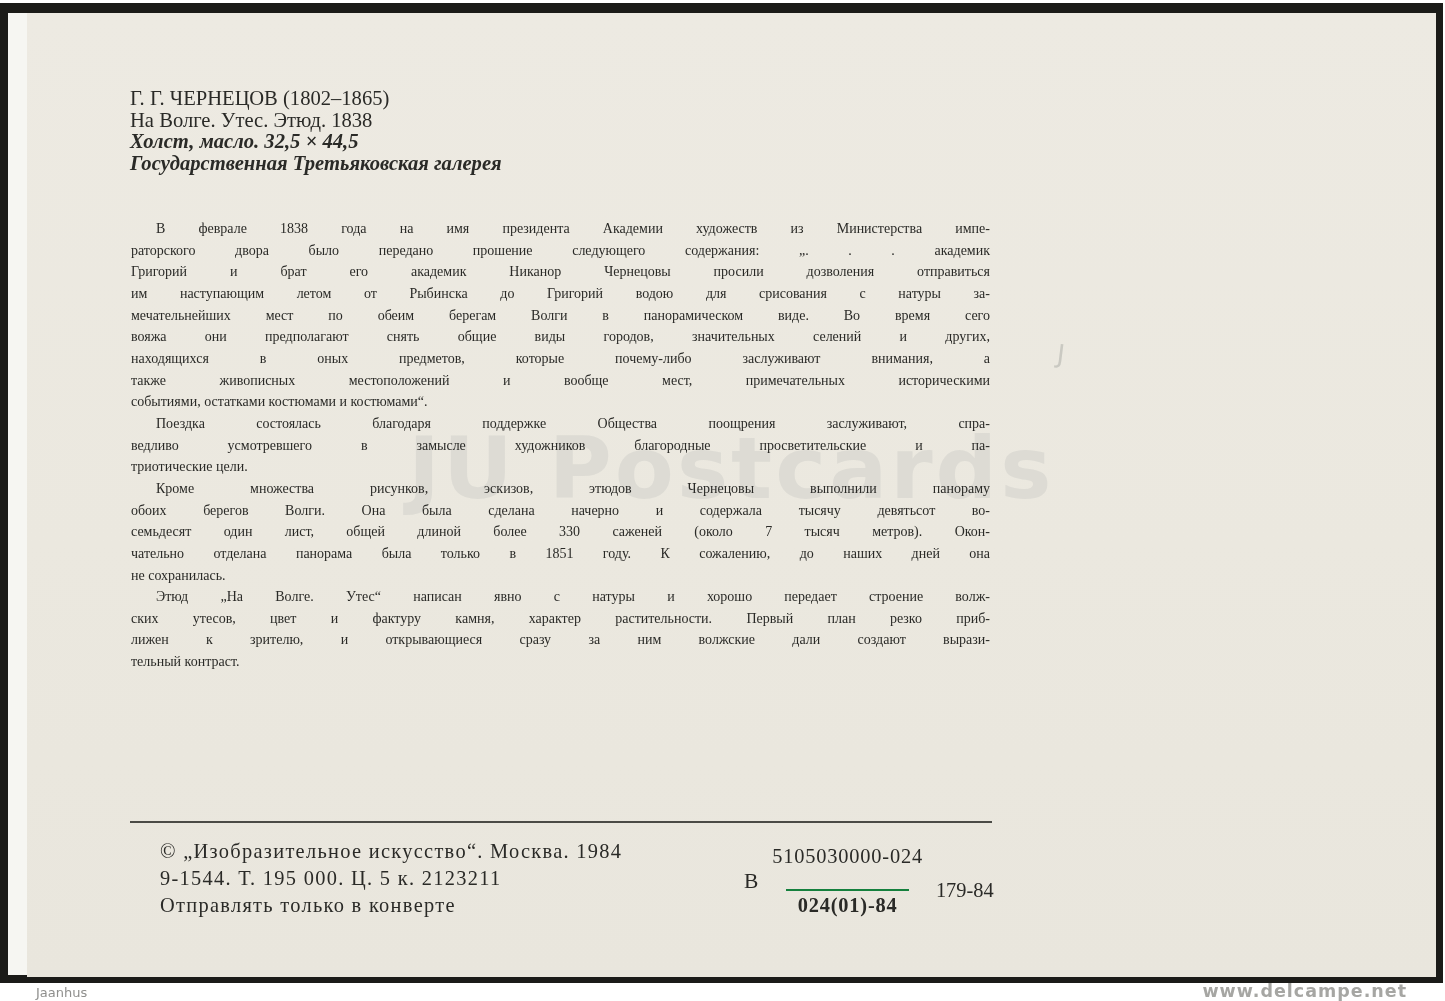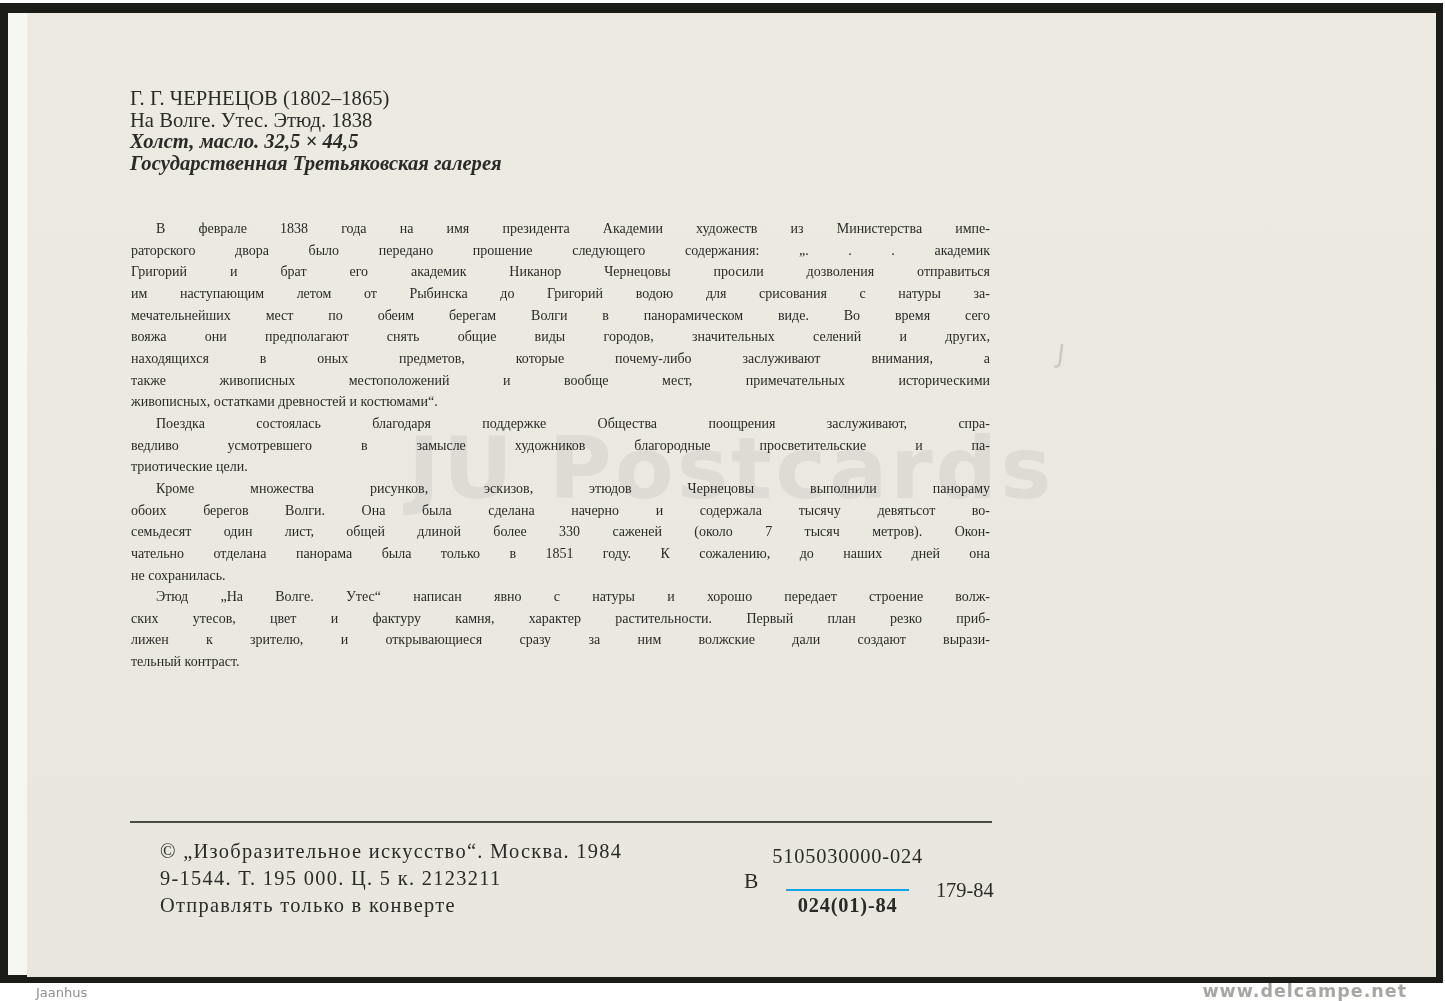--- a/index.html
+++ b/index.html
@@ -61,21 +61,21 @@
   }
   .index{
     position:absolute;left:744px;top:845px;
     display:flex;align-items:center;
     font-size:20.4px;color:#2a2a27;
   }
   .index .letter{margin-right:12px;font-size:21.5px;}
   .frac{display:inline-flex;flex-direction:column;align-items:center;}
   .frac .num{letter-spacing:.8px;padding:0 2px 21px;}
   .frac .den{
-    font-weight:bold;border-top:2px solid #0ea5e9;
+    font-weight:bold;border-top:2px solid #15803d;
     padding:3px 12px 0;letter-spacing:.8px;
   }
   .index .suffix{margin-left:11px;margin-top:18px;}
   .credit-left{
     position:absolute;left:36px;bottom:1px;
     font-family:"DejaVu Sans", sans-serif;
     font-size:13px;color:#8f8f8d;
   }
   .credit-right{
     position:absolute;right:38px;bottom:0;
@@ -107,21 +107,21 @@
 
     <div class="body-text">
         <div class="tline indent">В феврале 1838 года на имя президента Академии художеств из Министерства импе-</div>
         <div class="tline">раторского двора было передано прошение следующего содержания: „. . . академик</div>
         <div class="tline">Григорий и брат его академик Никанор Чернецовы просили дозволения отправиться</div>
         <div class="tline">им наступающим летом от Рыбинска до Григорий водою для срисования с натуры за-</div>
         <div class="tline">мечательнейших мест по обеим берегам Волги в панорамическом виде. Во время сего</div>
         <div class="tline">вояжа они предполагают снять общие виды городов, значительных селений и других,</div>
         <div class="tline">находящихся в оных предметов, которые почему-либо заслуживают внимания, а</div>
         <div class="tline">также живописных местоположений и вообще мест, примечательных историческими</div>
-        <div class="tline last">живописных, остатками древностей и костюмами“.</div>
+        <div class="tline last">событиями, остатками костюмами и костюмами“.</div>
         <div class="tline indent">Поездка состоялась благодаря поддержке Общества поощрения заслуживают, спра-</div>
         <div class="tline">ведливо усмотревшего в замысле художников благородные просветительские и па-</div>
         <div class="tline last">триотические цели.</div>
         <div class="tline indent">Кроме множества рисунков, эскизов, этюдов Чернецовы выполнили панораму</div>
         <div class="tline">обоих берегов Волги. Она была сделана начерно и содержала тысячу девятьсот во-</div>
         <div class="tline">семьдесят один лист, общей длиной более 330 саженей (около 7 тысяч метров). Окон-</div>
         <div class="tline">чательно отделана панорама была только в 1851 году. К сожалению, до наших дней она</div>
         <div class="tline last">не сохранилась.</div>
         <div class="tline indent">Этюд „На Волге. Утес“ написан явно с натуры и хорошо передает строение волж-</div>
         <div class="tline">ских утесов, цвет и фактуру камня, характер растительности. Первый план резко приб-</div>

